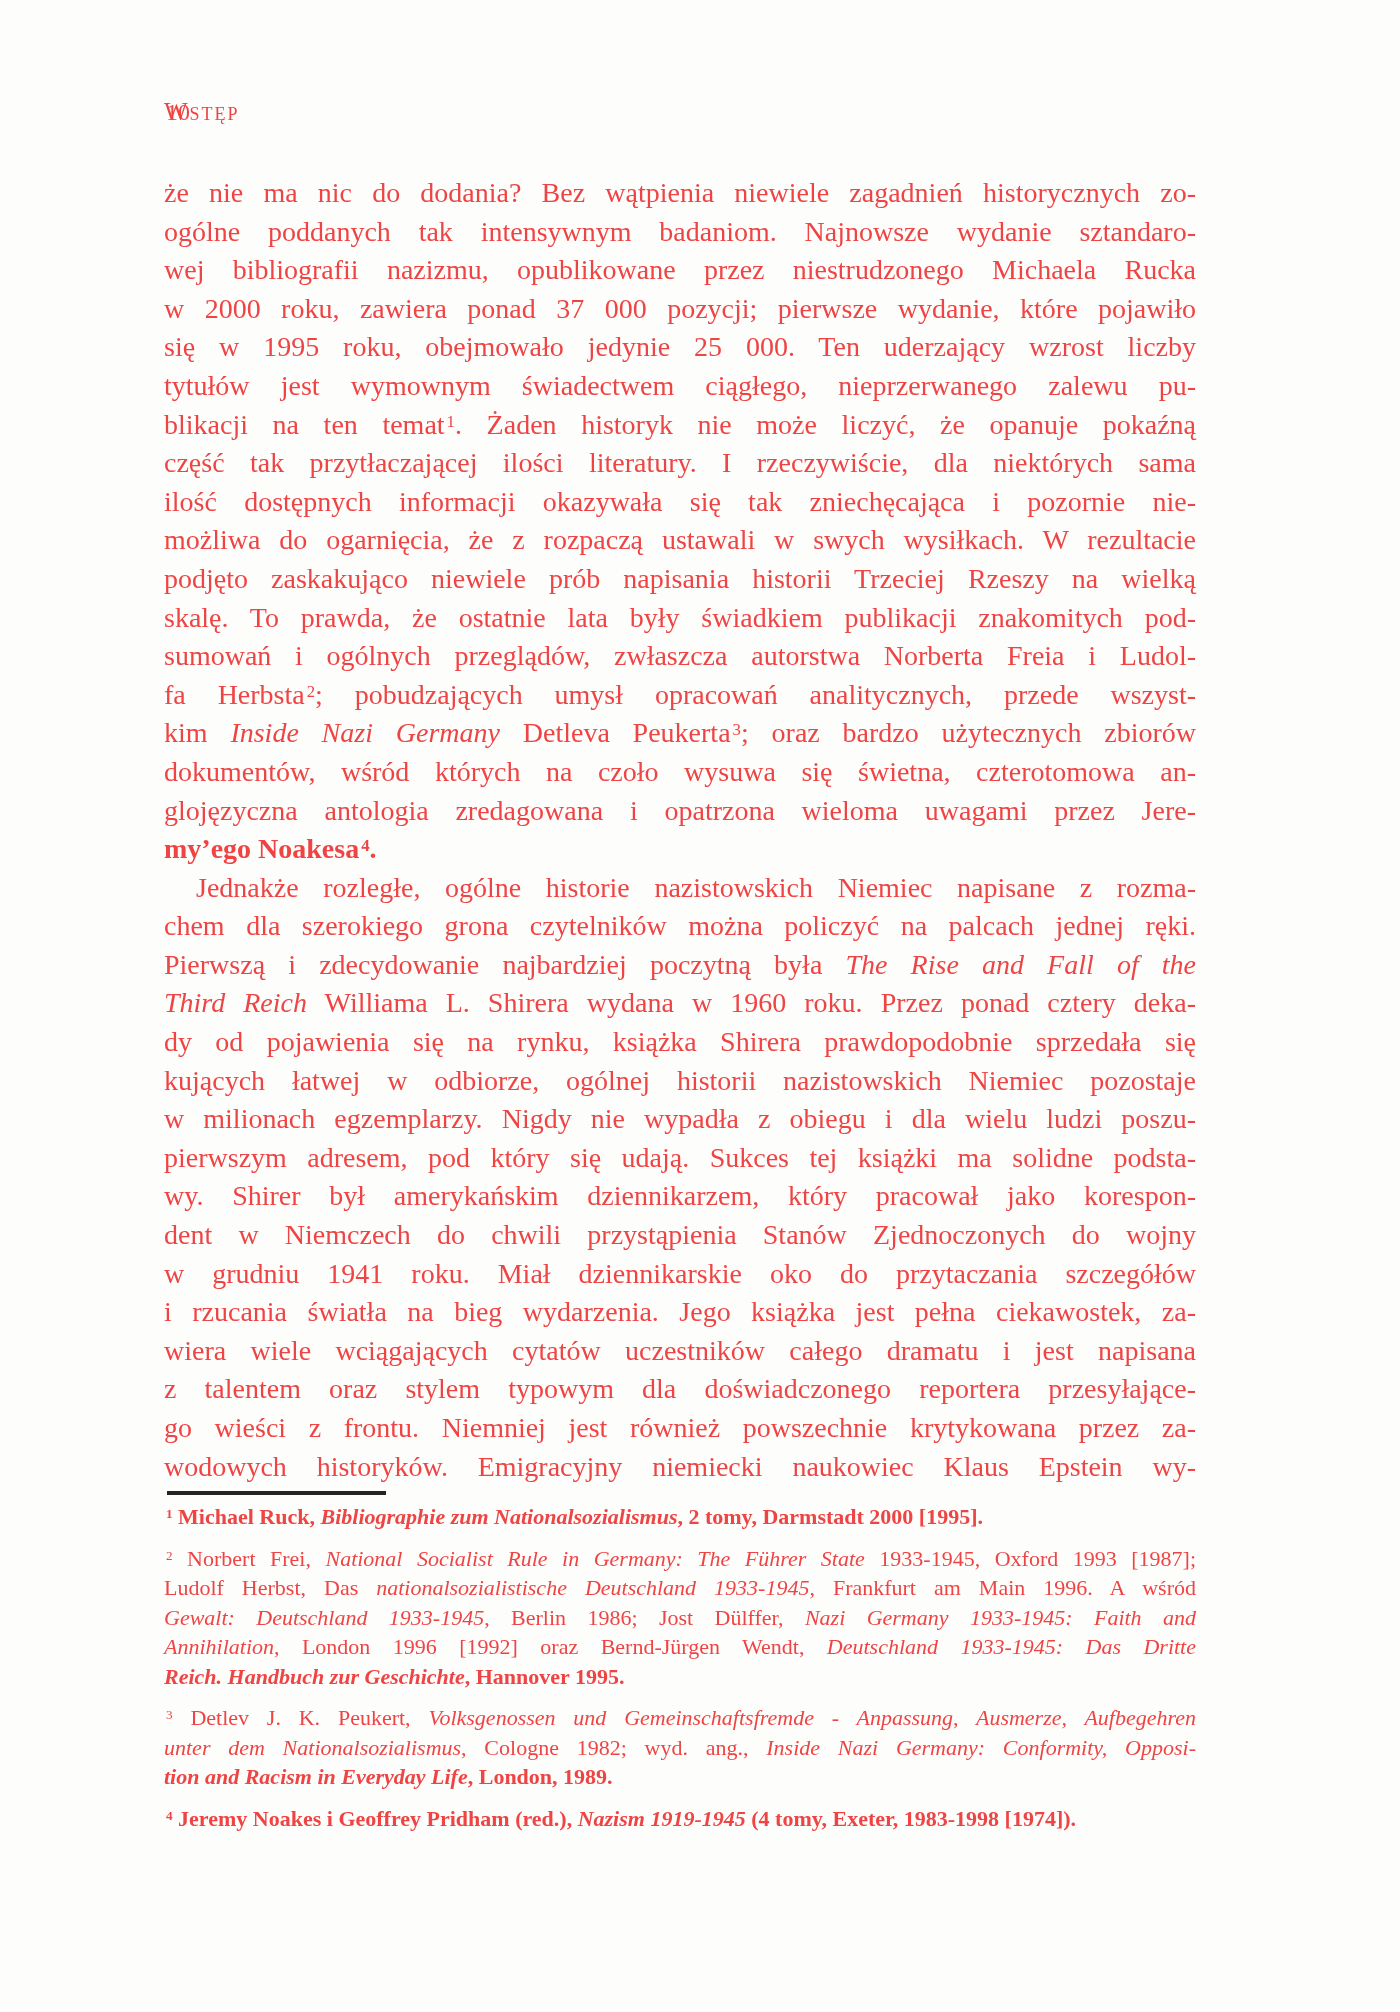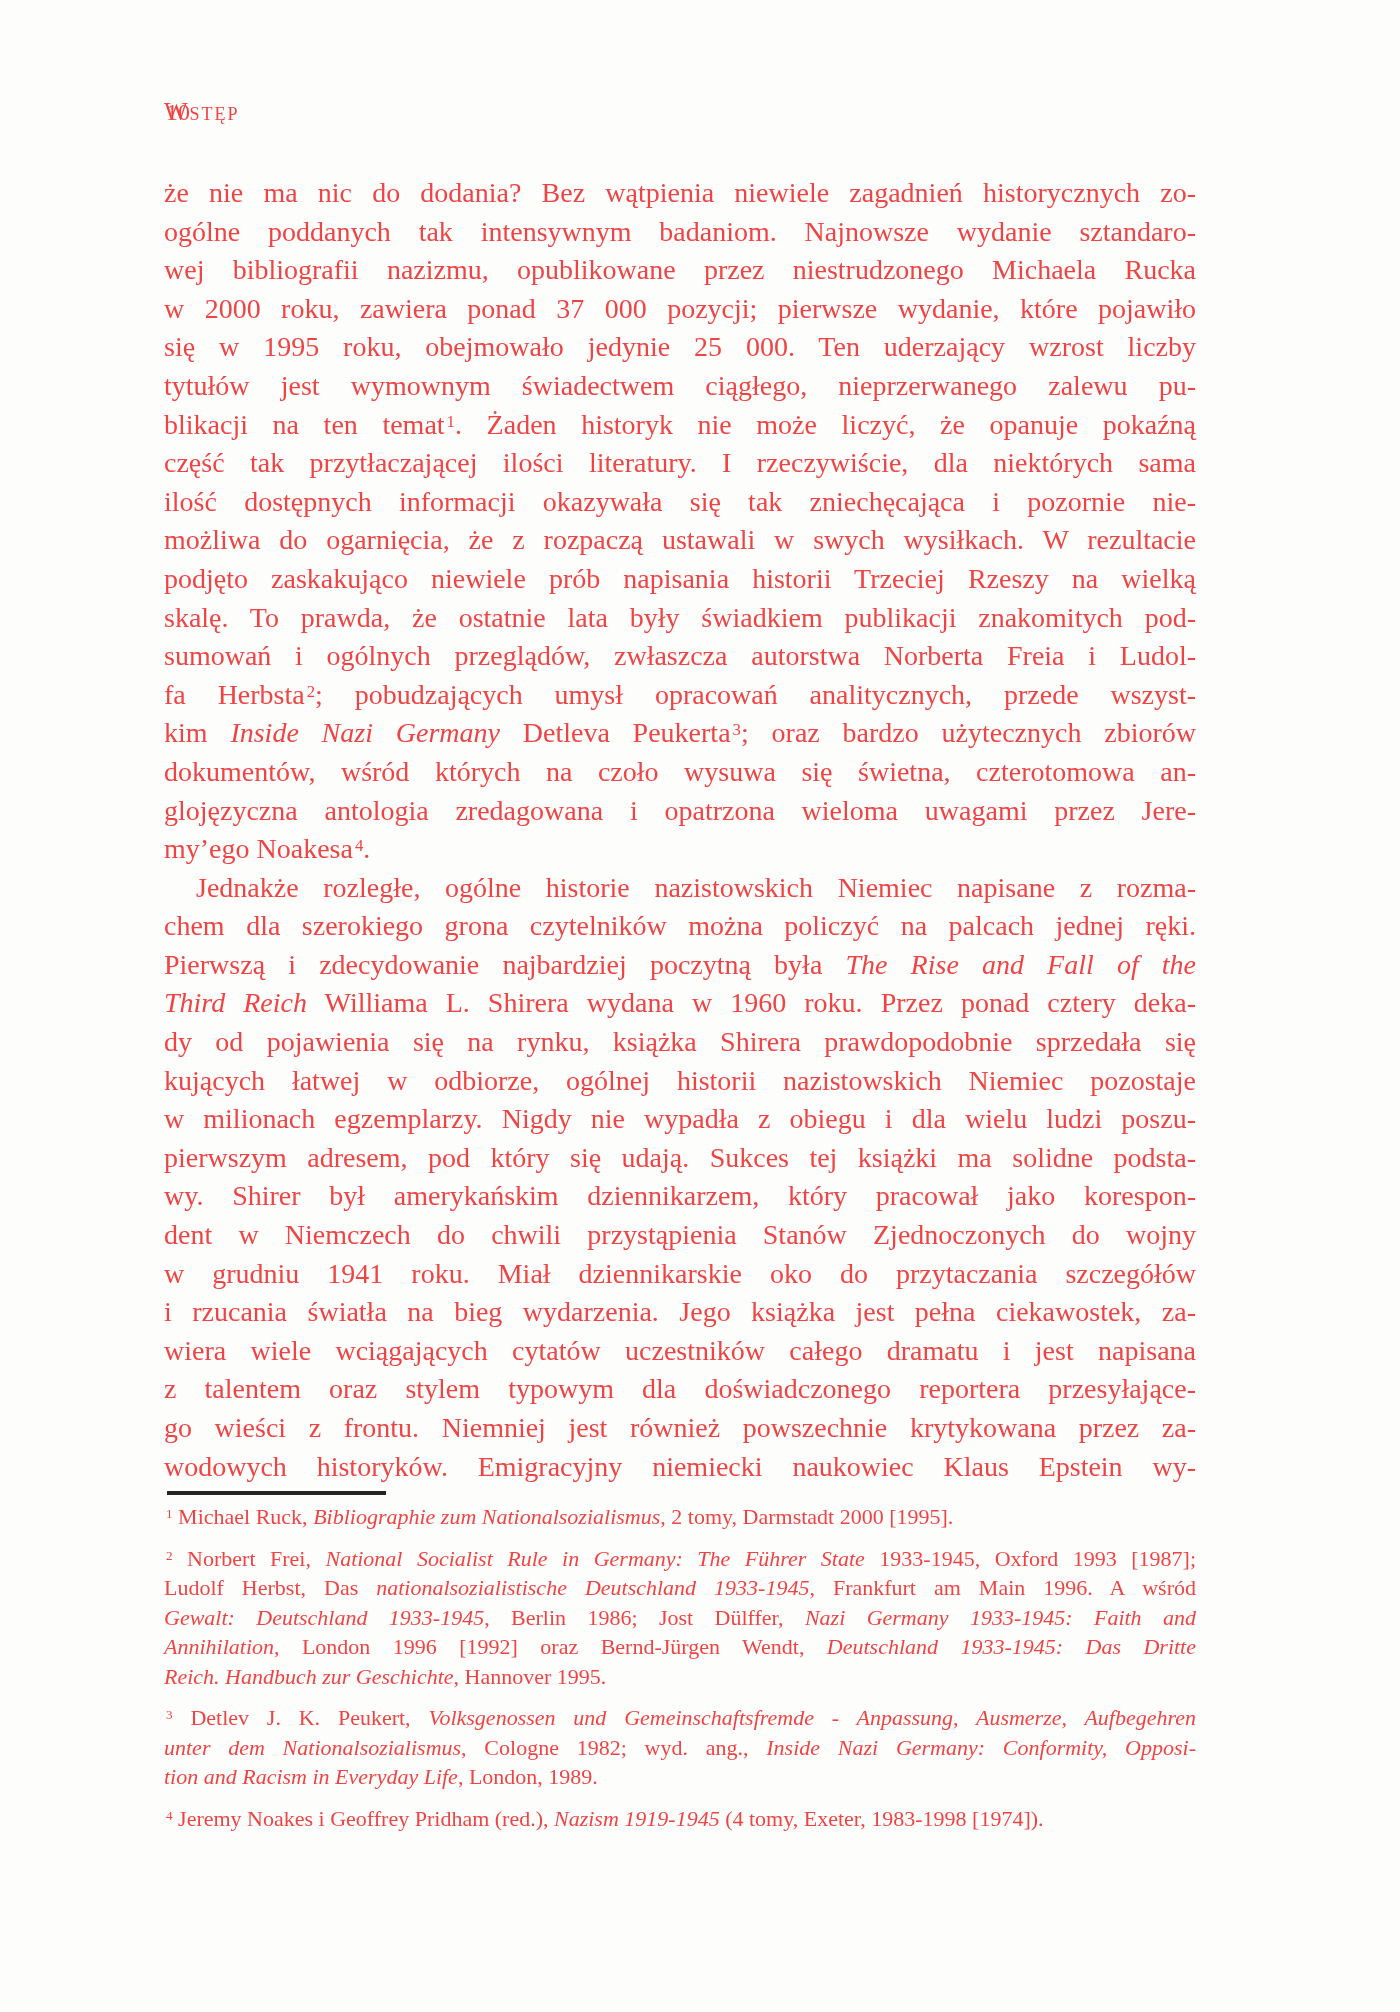--- a/index.html
+++ b/index.html
@@ -30,21 +30,21 @@
   }
   .body-text {
     position: absolute;
     left: 164px;
     top: 174px;
     width: 1032px;
     font-size: 28px;
     line-height: 38.6px;
   }
   .tline { text-align: justify; text-align-last: justify; }
-  .tline.lastline { text-align-last: left; }
+  .tline.lastline { text-align-last: left; font-weight: bold; }
   .tline.indent { text-indent: 32px; font-family: Liberation Serif, serif; }
   .fn-rule {
     position: absolute;
     left: 167px;
     top: 1491px;
     width: 219px;
     height: 4px;
     background: #242424;
   }
   .footnotes {

